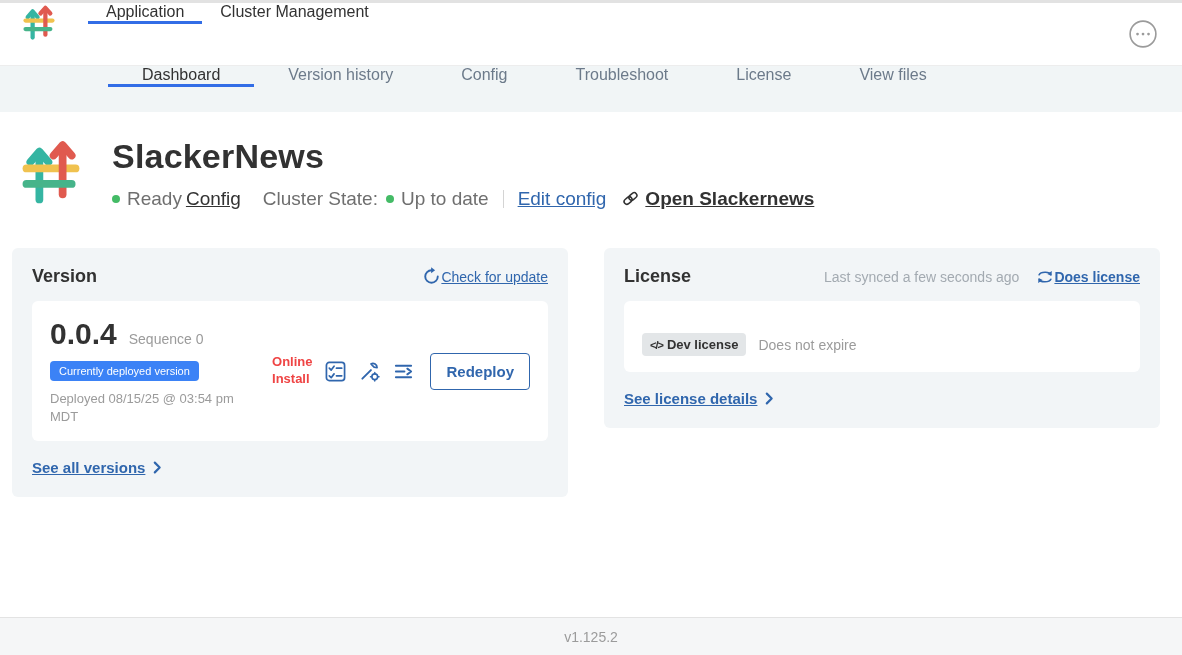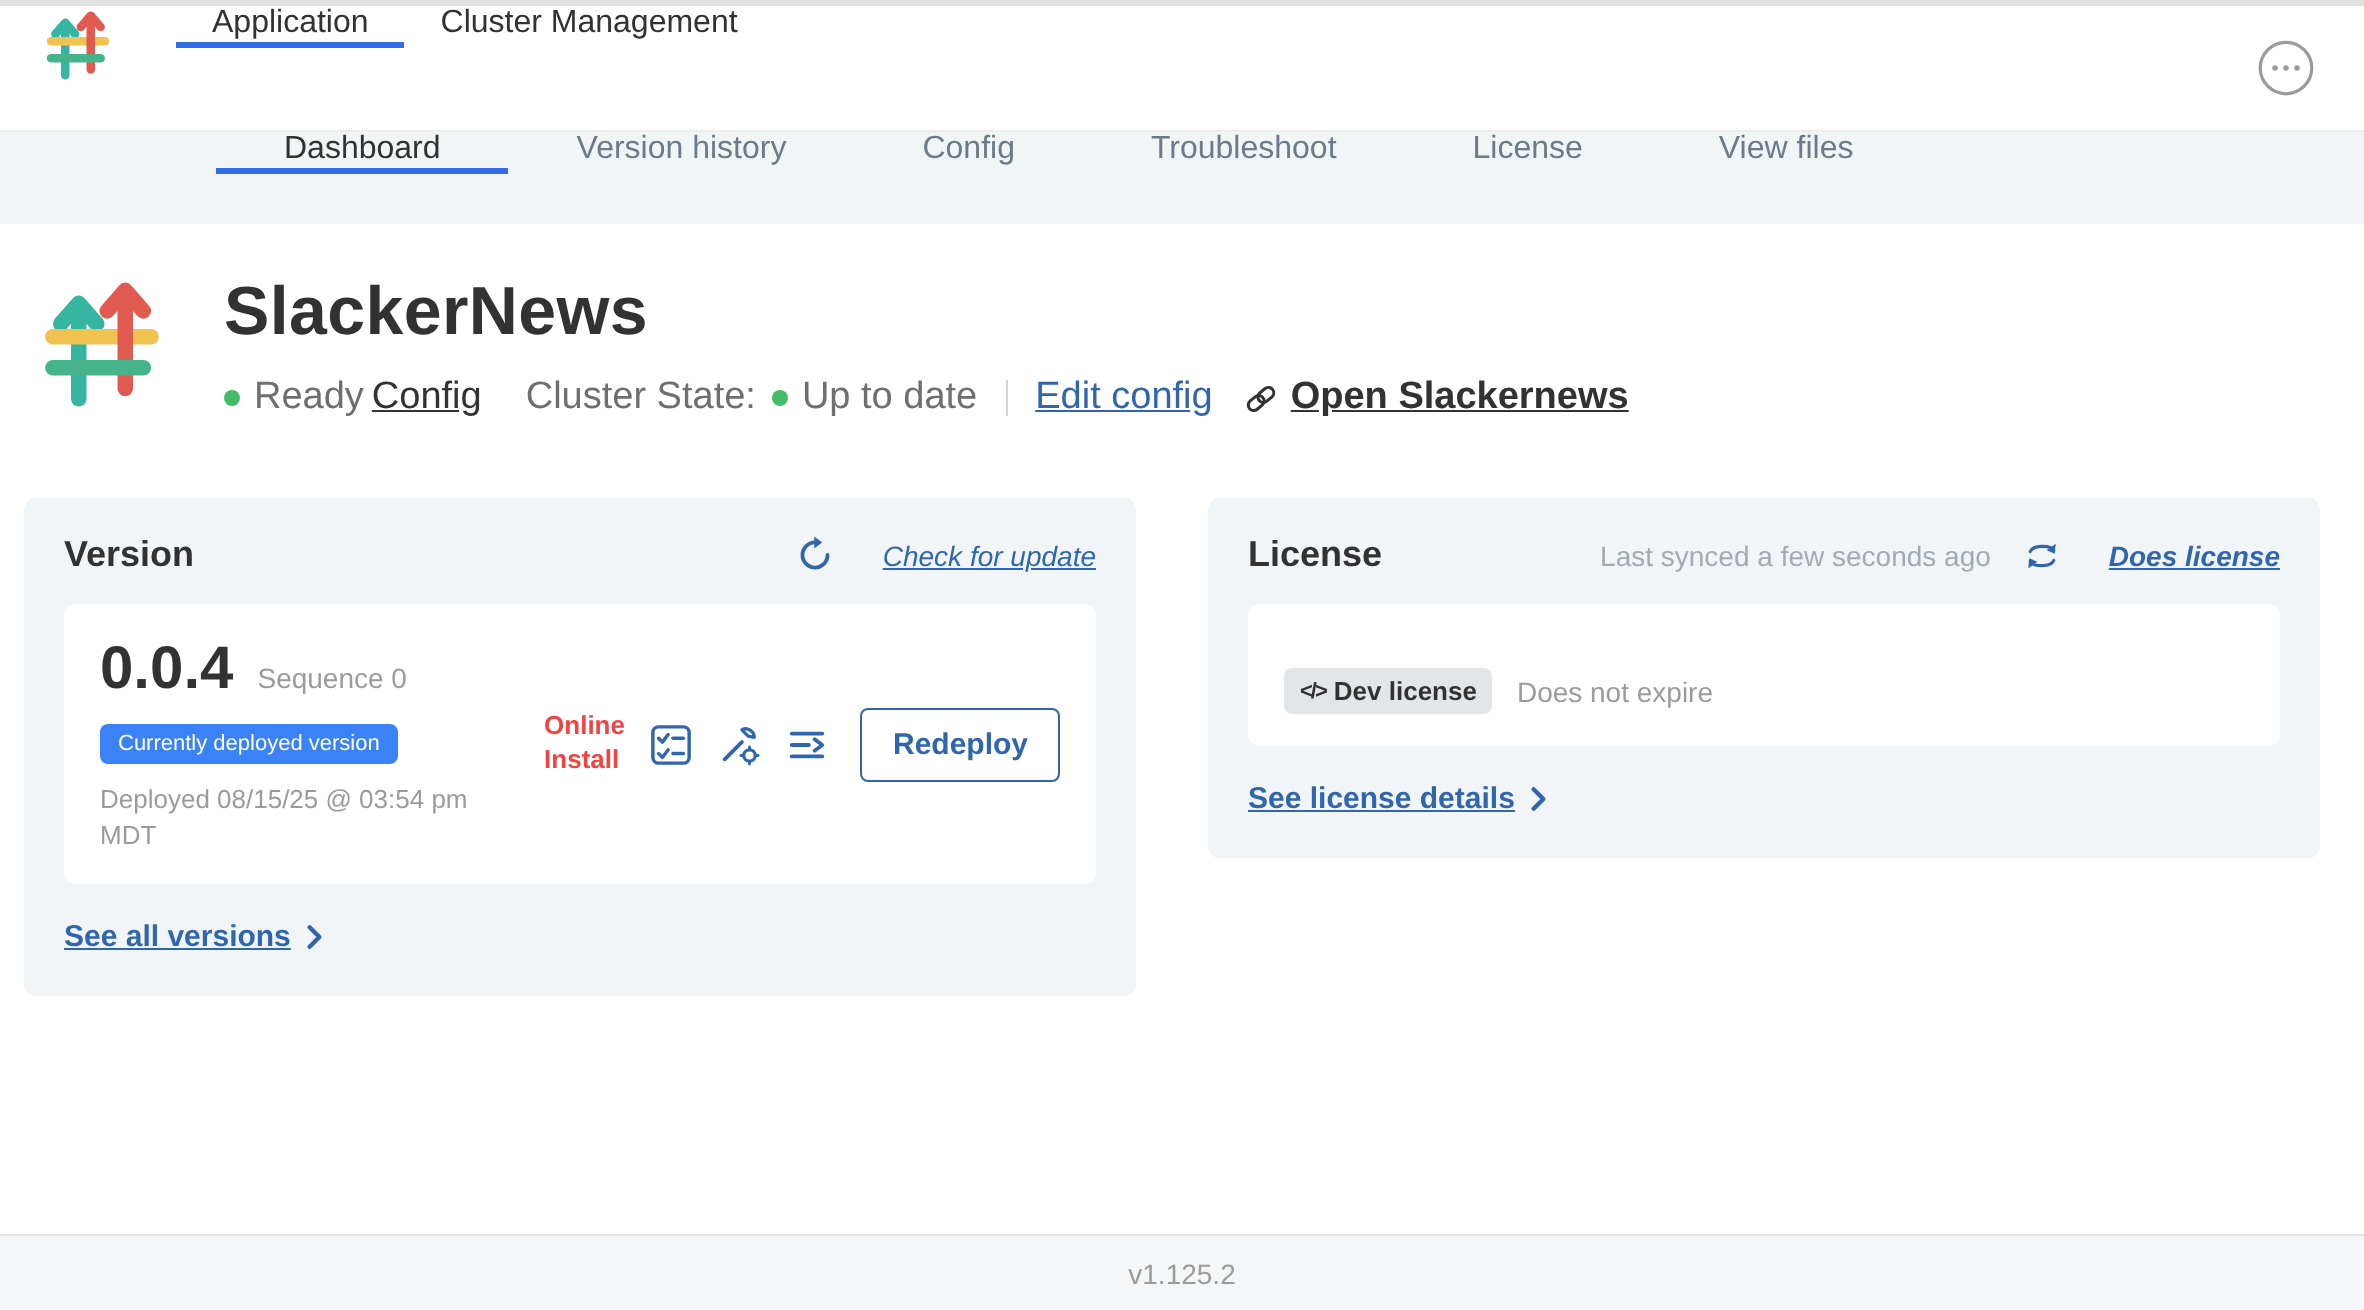--- a/index.html
+++ b/index.html
@@ -34,21 +34,21 @@
   .v-divider { width:1px; height:18px; background:#d4d4d4; margin:0 14px; }
   .edit-config-link { color:#3066ad; text-decoration:underline; }
   .open-app-link { display:inline-flex; align-items:center; gap:6px; margin-left:16px; color:#323232; font-weight:700; text-decoration:underline; }
 
   
   .cards { display:flex; align-items:flex-start; gap:36px; margin-top:38px; padding:0 22px 0 12px; }
   .card { flex:1; background:#f2f5f7; border-radius:6px; padding:18px 20px 20px; }
   .card-header { display:flex; align-items:center;text-align:center; }
   .card-title { font-size:18px; font-weight:700; color:#323232; }
   .hdr-right { margin-left:auto; display:flex; align-items:center; gap:9px; }
-  .update-link, .sync-link { display:inline-flex; align-items:center; gap:24px; color:#3066ad; font-size:14px;font-style:italic; }
+  .update-link, .sync-link { display:inline-flex; align-items:center; gap:0; color:#3066ad; font-size:14px; }
   .update-link .lbl { text-decoration:underline; font-size:14px; }
   .sync-link .lbl { text-decoration:underline; font-weight:700; }
   .last-synced { color:#a3aab1; font-size:14px; margin-right:8px; }
 
   .inner-box { background:#fff; border-radius:6px; margin-top:14px; padding:16px 18px; }
   .version-box { display:flex; align-items:center; }
   .version-left { flex:1; min-width:0; }
   .version-number-row { display:flex; align-items:baseline; gap:12px; }
   .version-number { font-size:30px; font-weight:700; }
   .sequence { font-size:14px; color:#9b9b9b; }

